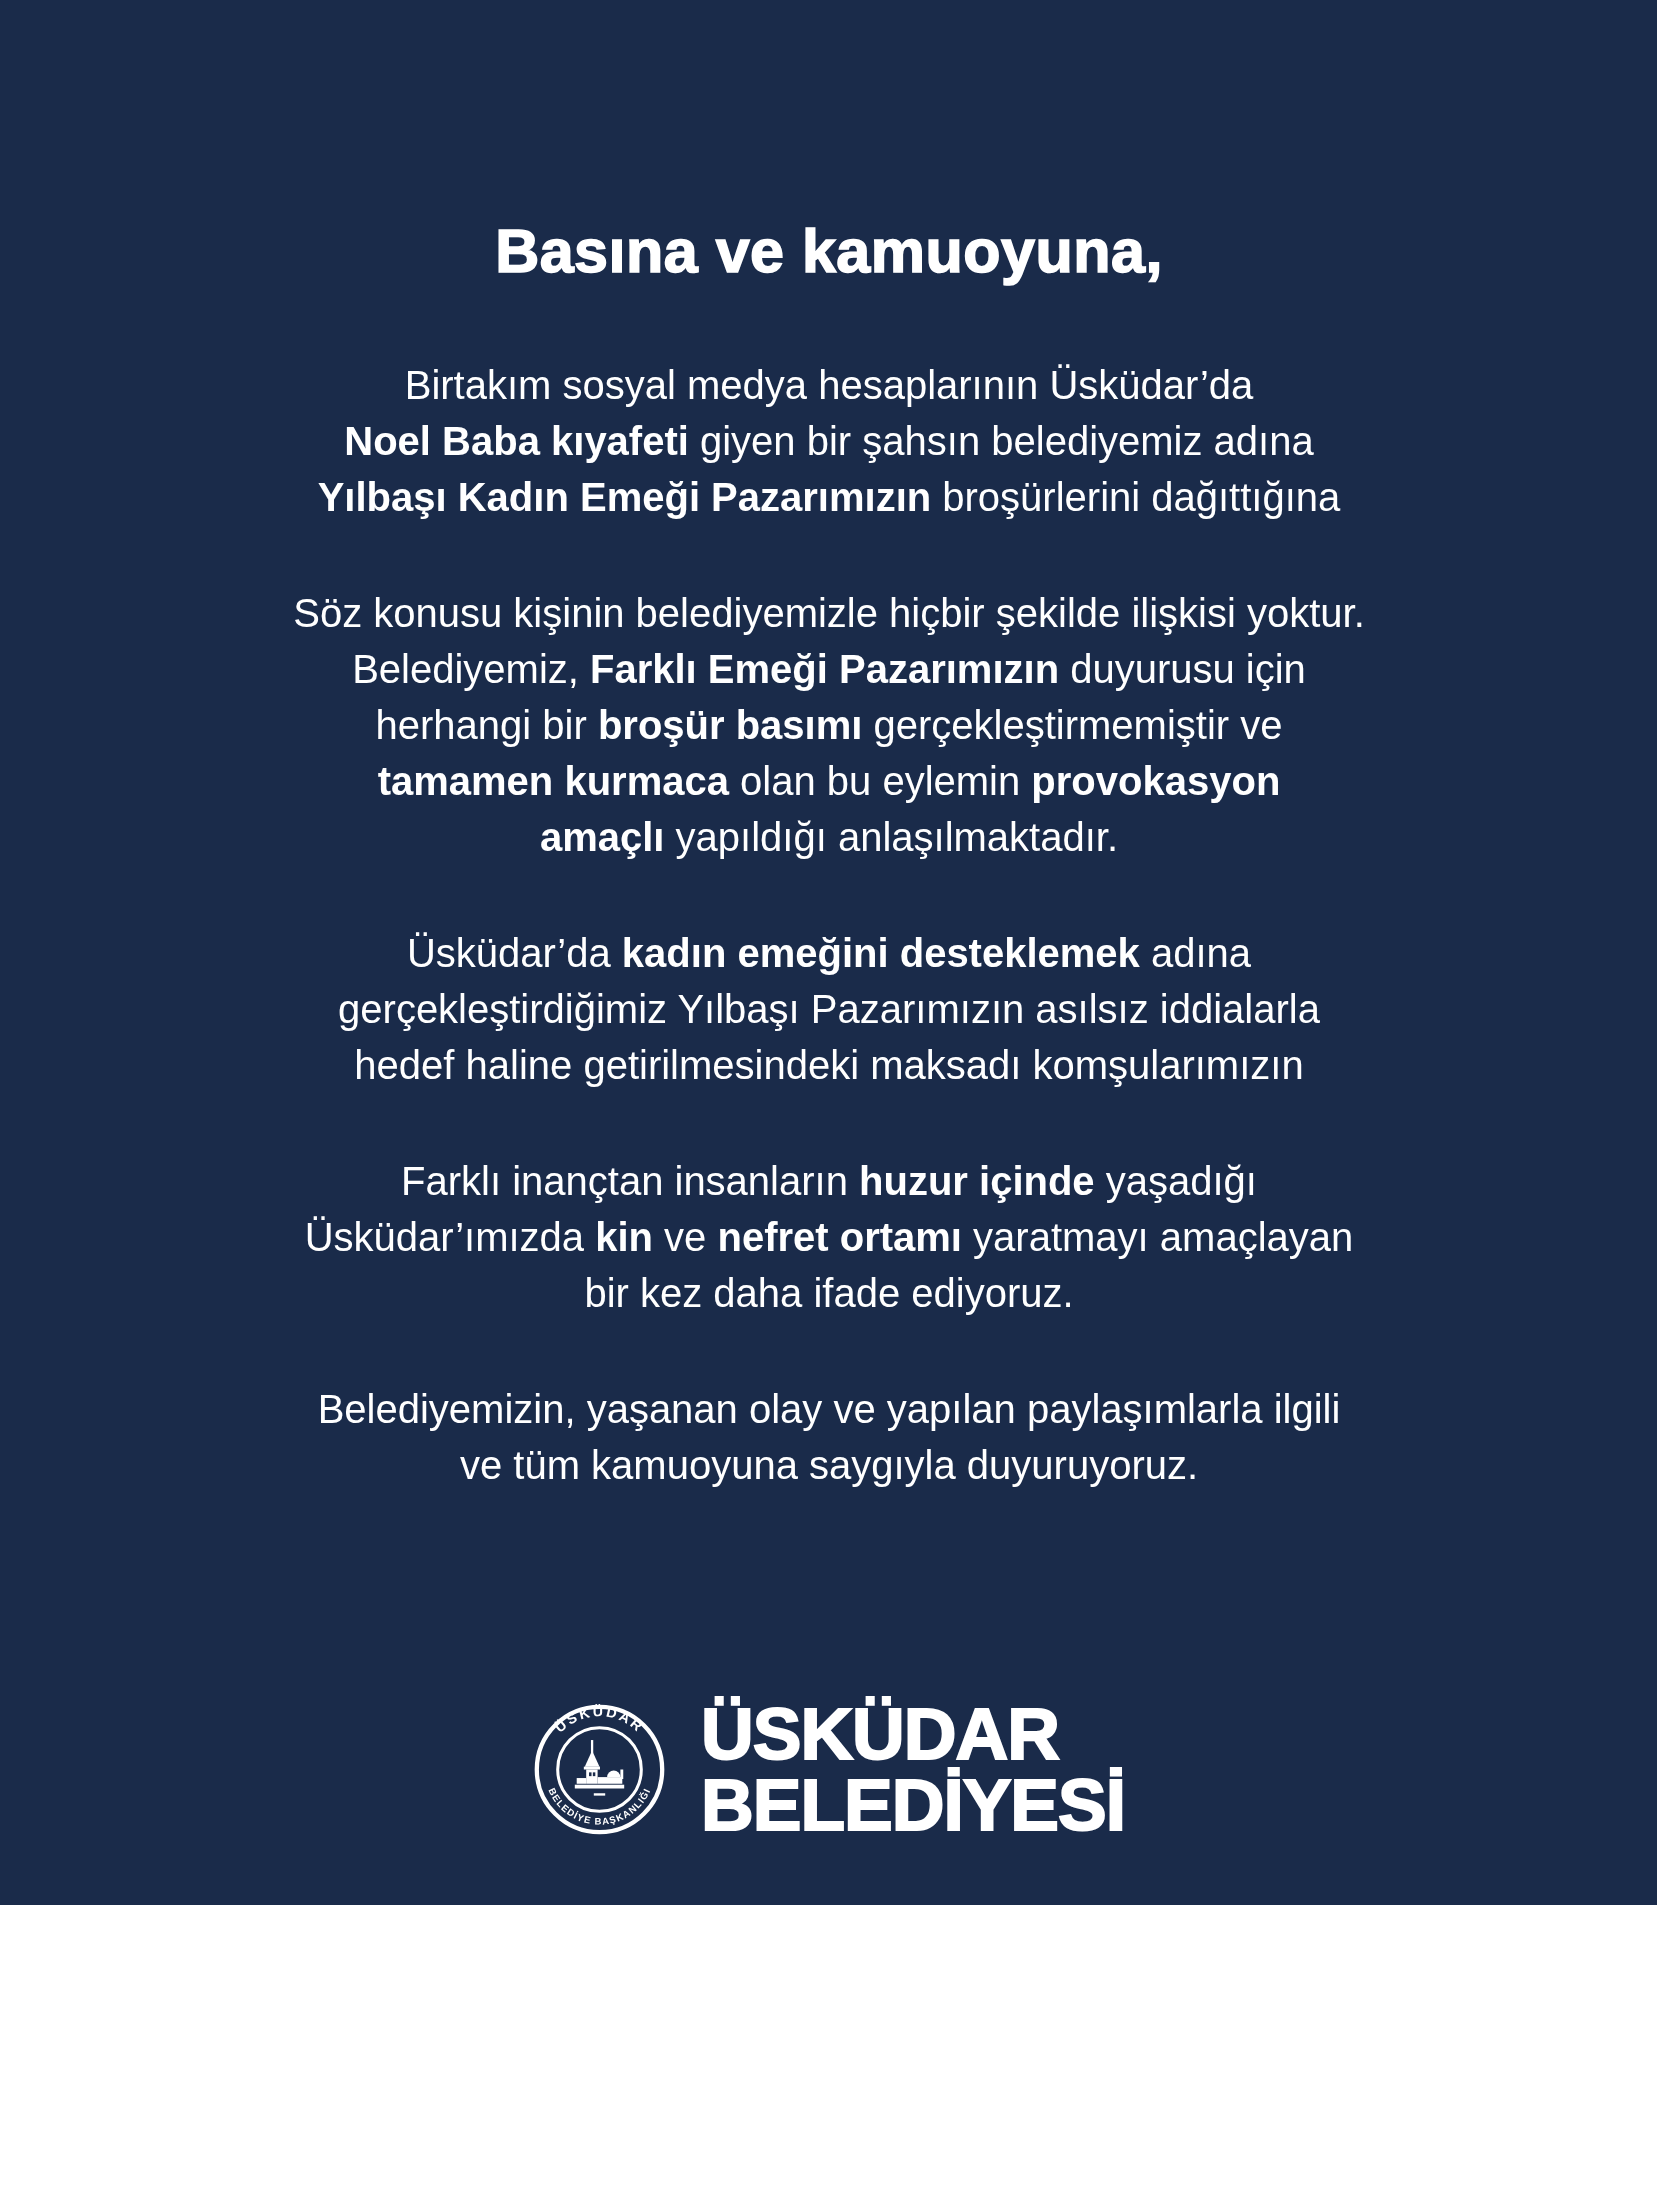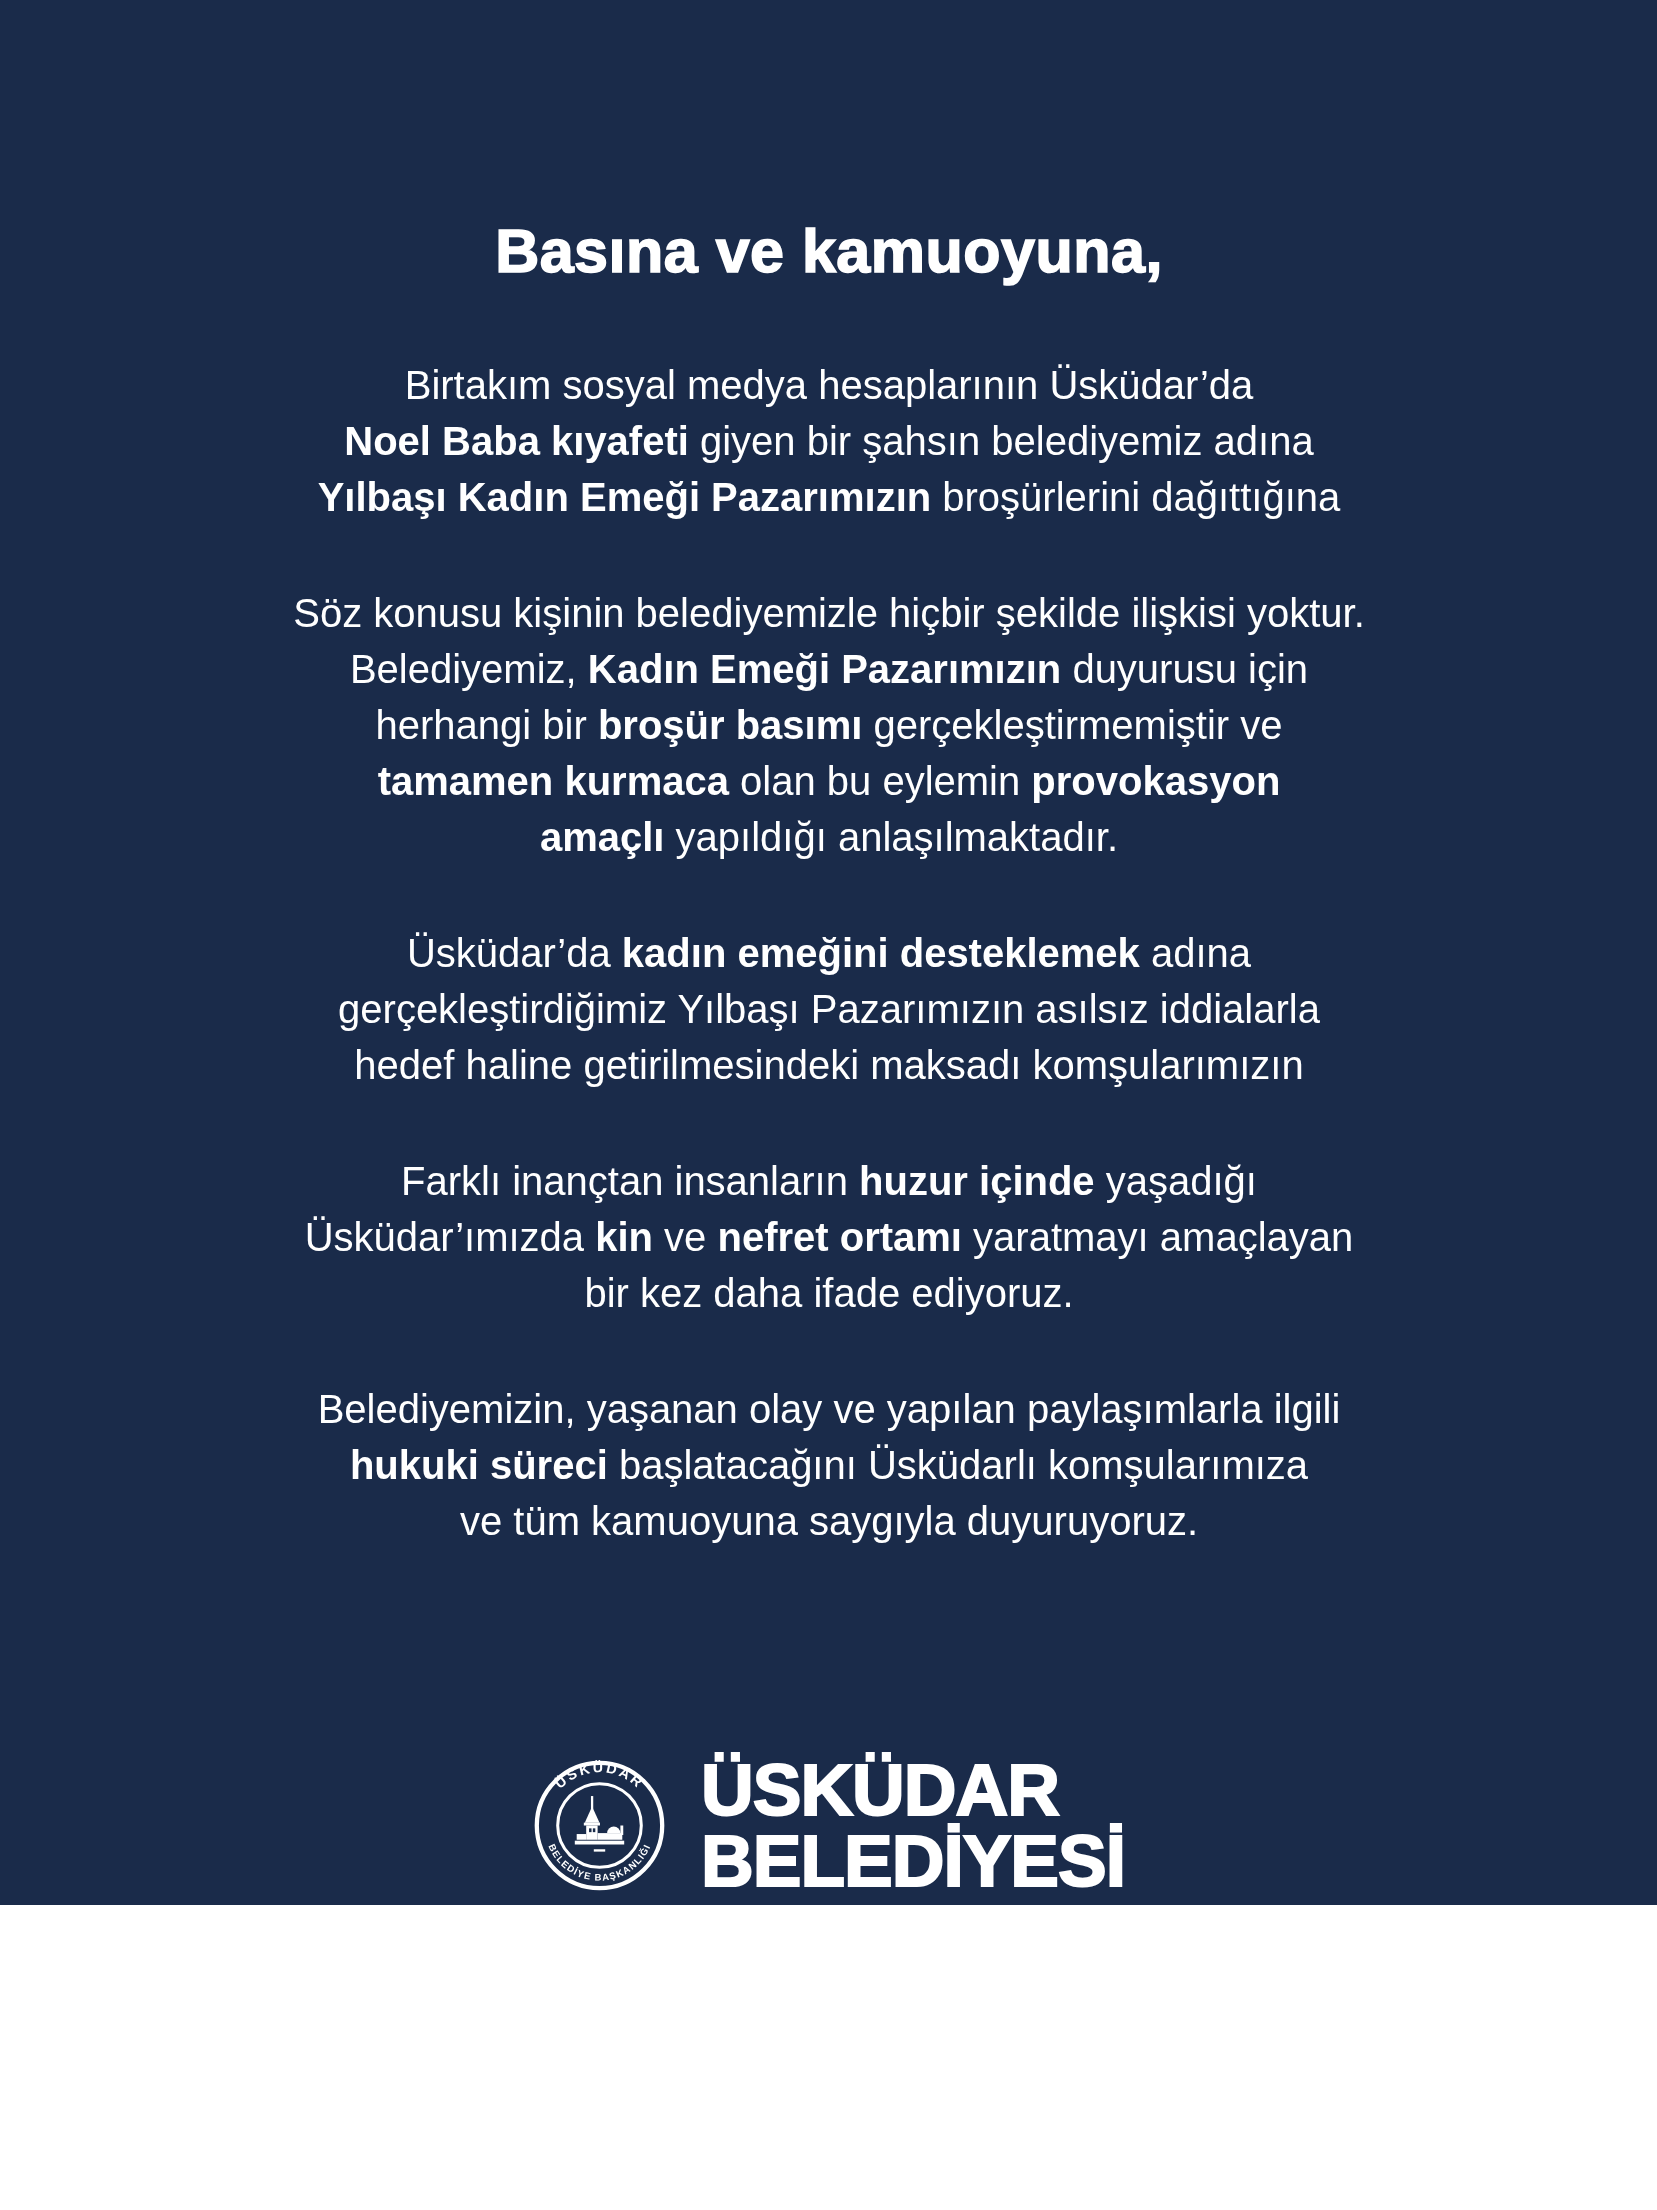--- a/index.html
+++ b/index.html
@@ -60,41 +60,40 @@
   <h1 class="title">Basına ve kamuoyuna,</h1>
 
   <p class="para first">
     <span class="line"><span>Birtakım sosyal medya hesaplarının Üsküdar’da</span></span>
     <span class="line"><b>Noel Baba kıyafeti</b><span> giyen bir şahsın belediyemiz adına</span></span>
     <span class="line"><b>Yılbaşı Kadın Emeği Pazarımızın</b><span> broşürlerini dağıttığına</span></span>
   </p>
 
   <p class="para">
     <span class="line"><span>Söz konusu kişinin belediyemizle hiçbir şekilde ilişkisi yoktur.</span></span>
-    <span class="line"><span>Belediyemiz, </span><b>Kadın Emeği Pazarımızın</b><span> duyurusu için</span></span>
+    <span class="line"><span>Belediyemiz, </span><b>Farklı Emeği Pazarımızın</b><span> duyurusu için</span></span>
     <span class="line"><span>herhangi bir </span><b>broşür basımı</b><span> gerçekleştirmemiştir ve</span></span>
     <span class="line"><b>tamamen kurmaca</b><span> olan bu eylemin </span><b>provokasyon</b></span>
     <span class="line"><b>amaçlı</b><span> yapıldığı anlaşılmaktadır.</span></span>
   </p>
 
   <p class="para">
     <span class="line"><span>Üsküdar’da </span><b>kadın emeğini desteklemek</b><span> adına</span></span>
     <span class="line"><span>gerçekleştirdiğimiz Yılbaşı Pazarımızın asılsız iddialarla</span></span>
     <span class="line"><span>hedef haline getirilmesindeki maksadı komşularımızın</span></span>
   </p>
 
   <p class="para">
     <span class="line"><span>Farklı inançtan insanların </span><b>huzur içinde</b><span> yaşadığı</span></span>
     <span class="line"><span>Üsküdar’ımızda </span><b>kin</b><span> ve </span><b>nefret ortamı</b><span> yaratmayı amaçlayan</span></span>
     <span class="line"><span>bir kez daha ifade ediyoruz.</span></span>
   </p>
 
   <p class="para">
     <span class="line"><span>Belediyemizin, yaşanan olay ve yapılan paylaşımlarla ilgili</span></span>
-    <span class="line"><b>hukuki süreci</b><span> başlatacağını Üsküdarlı komşularımıza</span></span>
     <span class="line"><span>ve tüm kamuoyuna saygıyla duyuruyoruz.</span></span>
   </p>
 
   <div class="logo-row">
     <svg class="emblem" viewBox="0 0 140 140" xmlns="http://www.w3.org/2000/svg">
       <circle cx="70" cy="70" r="66" fill="none" stroke="#ffffff" stroke-width="4.5"></circle>
       <circle cx="70" cy="70" r="44" fill="none" stroke="#ffffff" stroke-width="3.2"></circle>
       <defs>
         <path id="arcTop" d="M 14 70 A 56 56 0 0 1 126 70"></path>
         <path id="arcBottom" d="M 12 70 A 58 58 0 0 0 128 70"></path>

